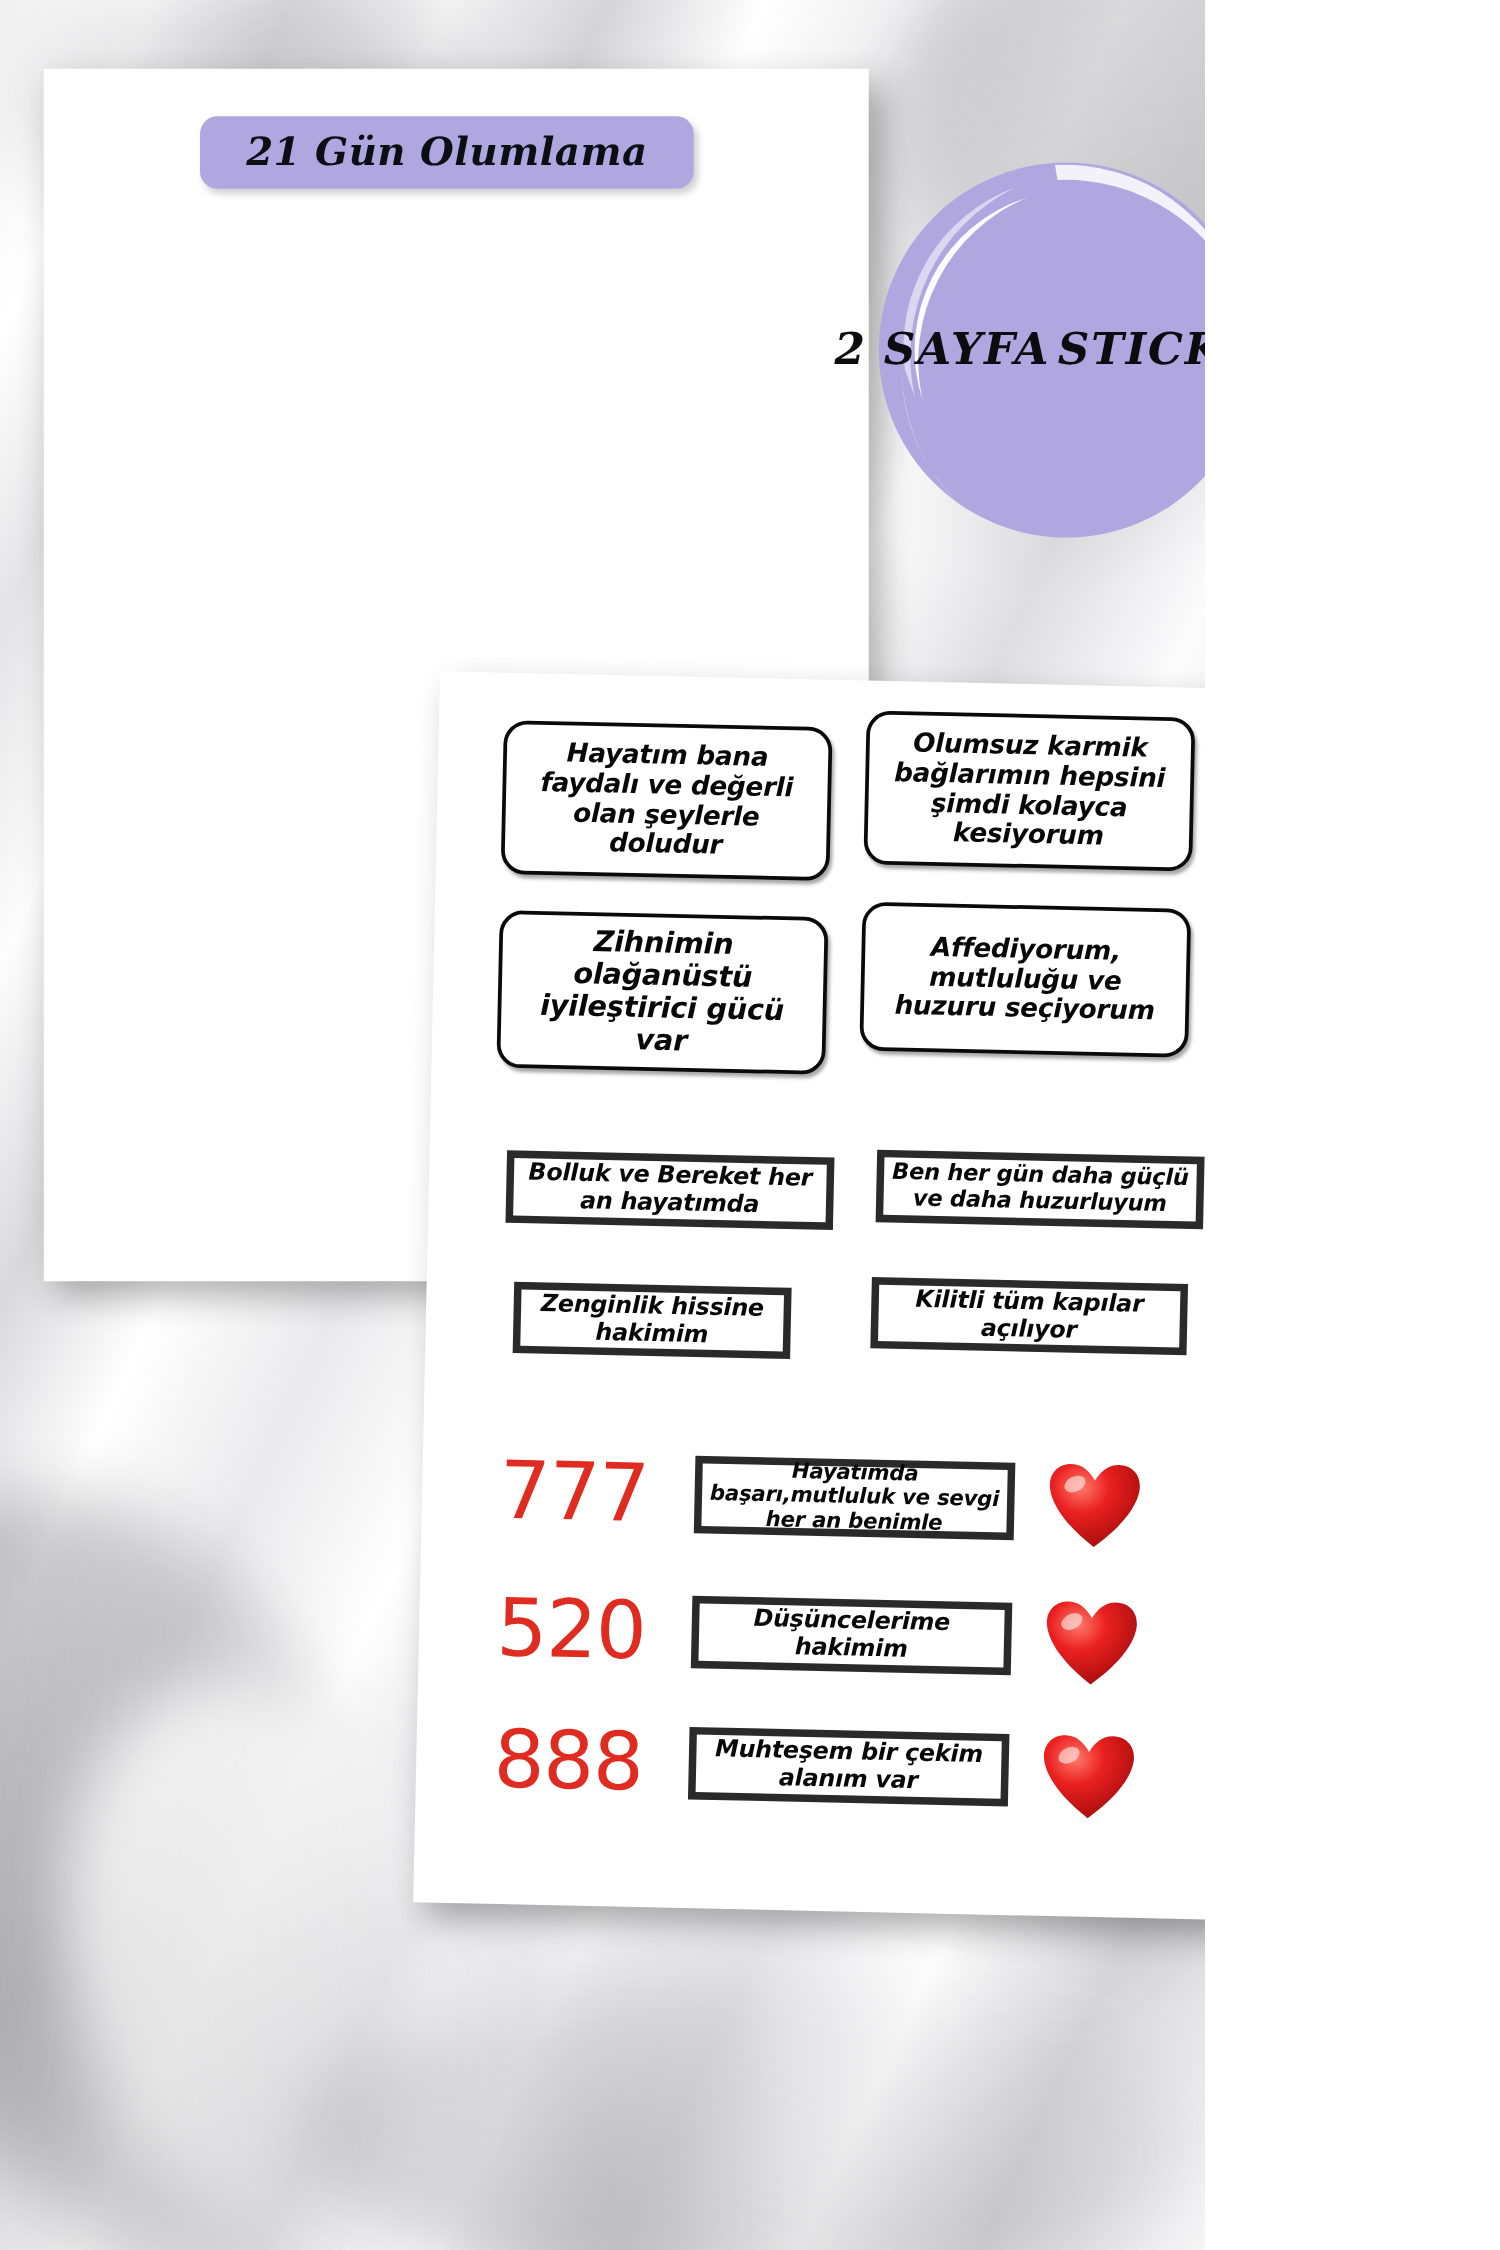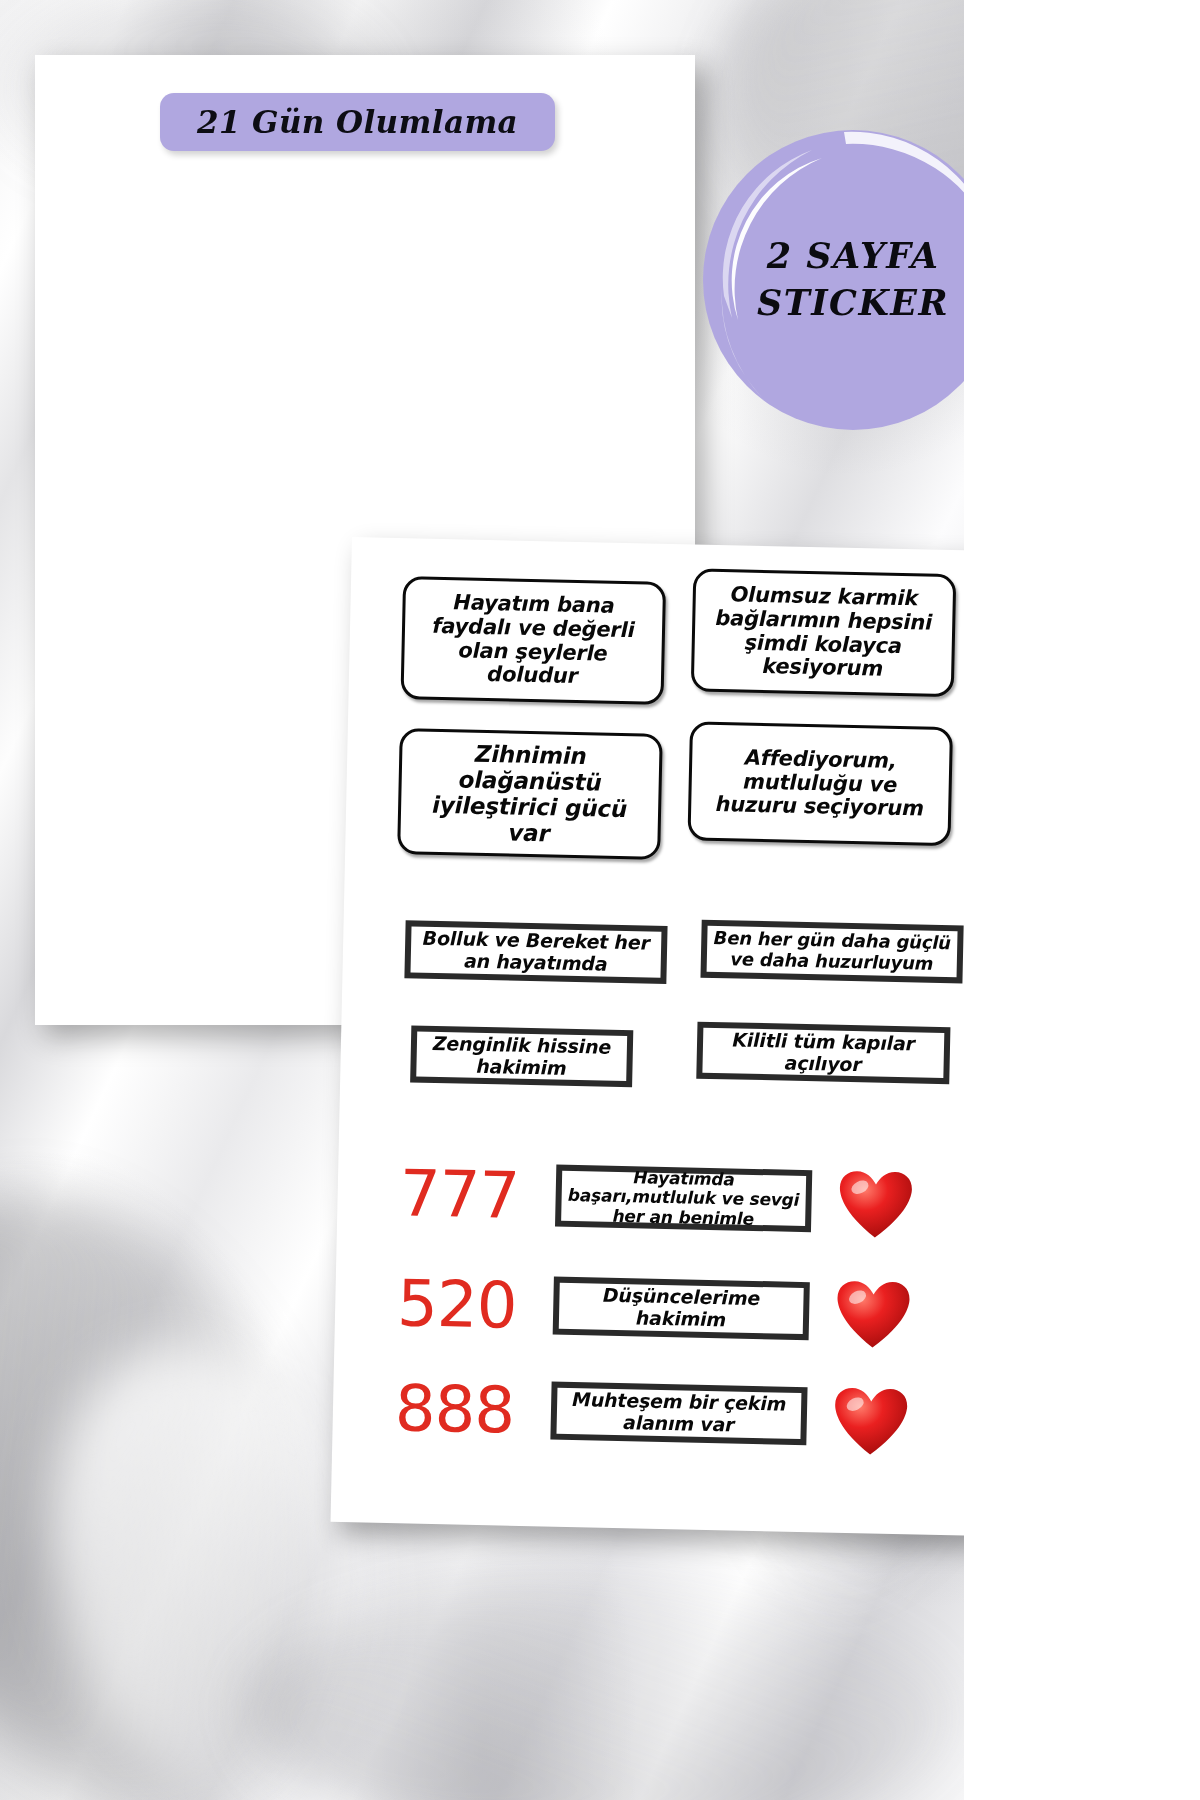--- a/index.html
+++ b/index.html
@@ -130,21 +130,21 @@
   
   #badge {
     position: absolute;
     left: 694px; top: 120px;
     width: 318px; height: 318px;
     z-index: 8;
   }
   #badge svg { position:absolute; inset:0; width:100%; height:100%; }
   #badge .badge-text {
     position: absolute; inset: 0;
-    display: flex; flex-direction: column;
+    display: flex; flex-direction: row;
     align-items: center; justify-content: center;
     gap: 6px;
   }
   #badge .badge-text div {
     font-family: "DejaVu Serif", serif;
     font-style: italic;
     font-weight: 700;
     font-size: 35px;
     color: #0b0b10;
     letter-spacing: 1.5px;

